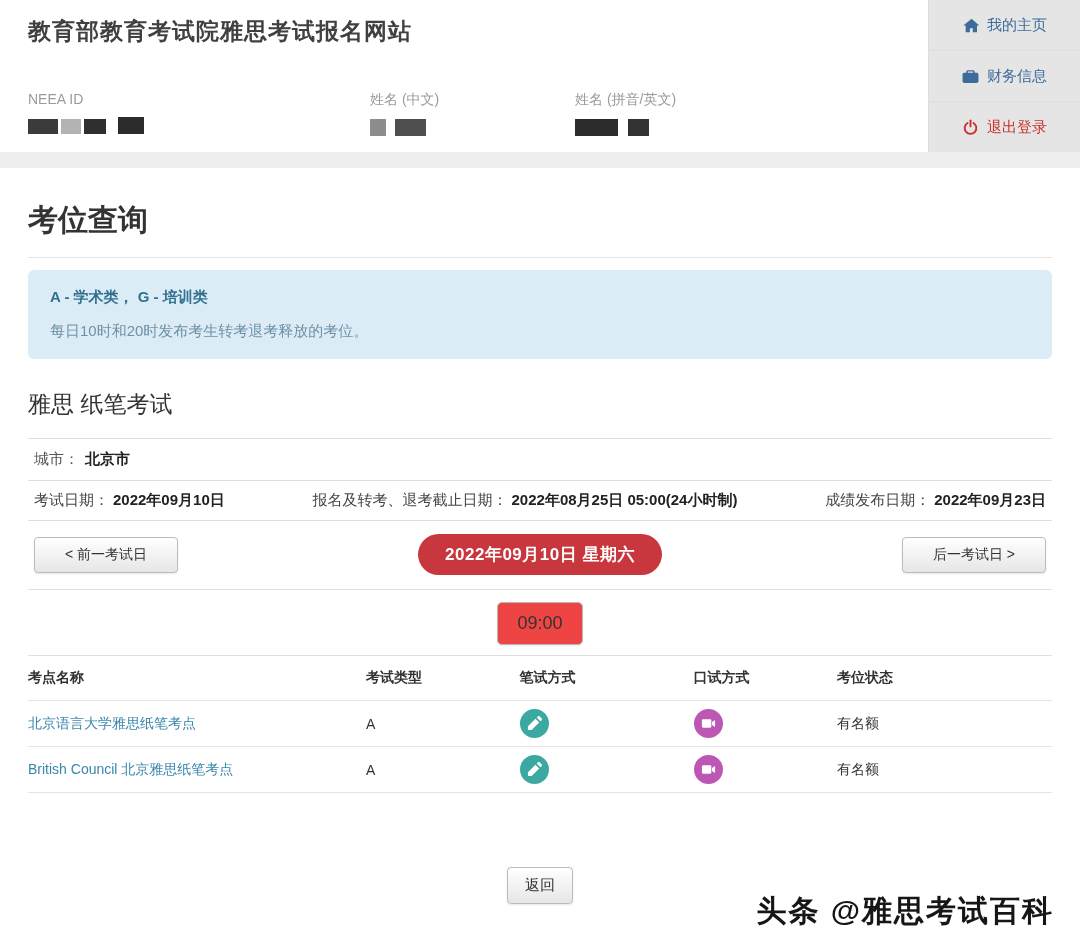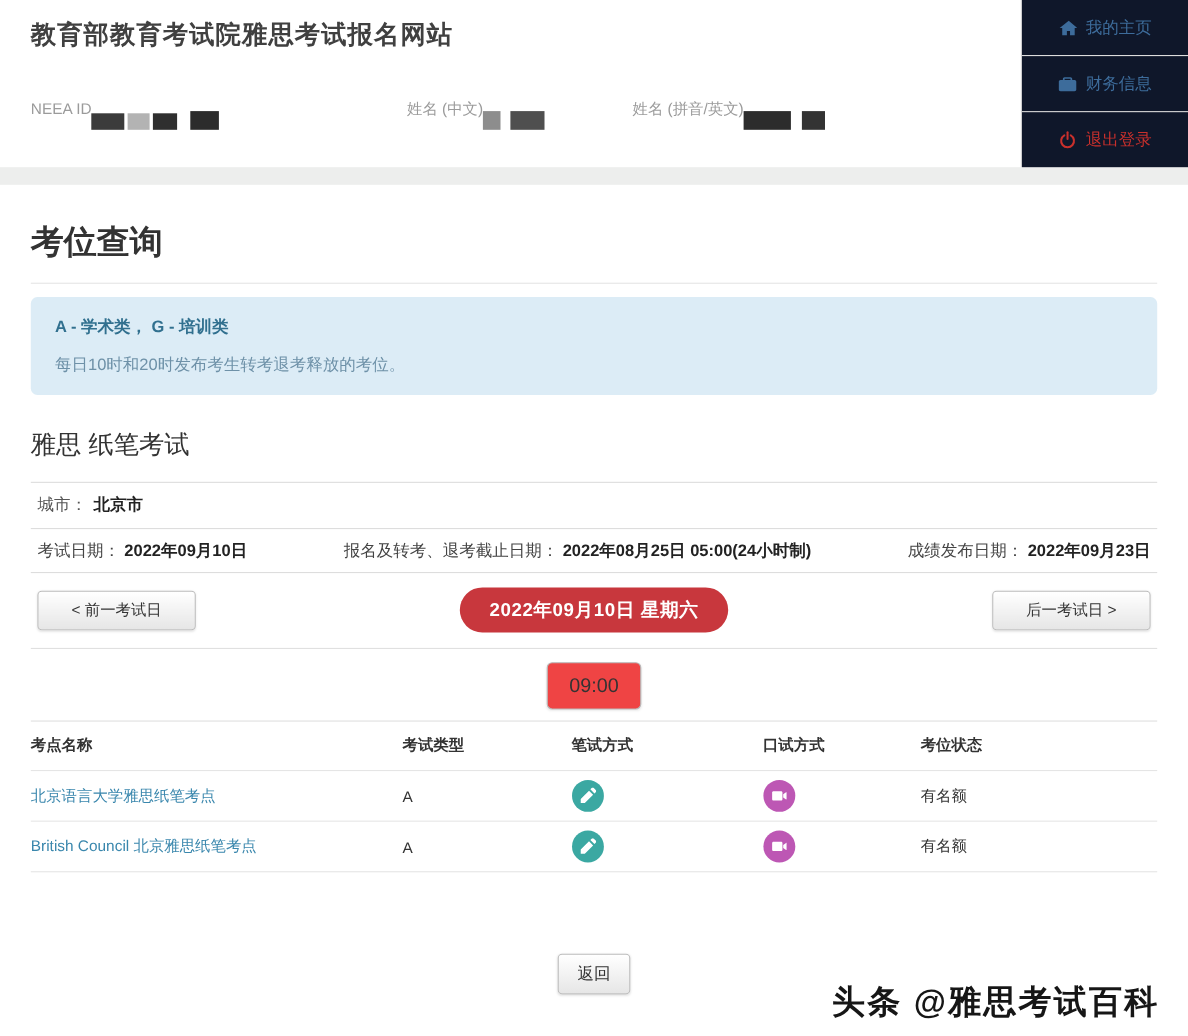--- a/index.html
+++ b/index.html
@@ -4,28 +4,28 @@
 <style>
   *{box-sizing:border-box;margin:0;padding:0}
   html,body{width:1080px;height:942px}
   body{font-family:"Liberation Sans","DejaVu Sans",sans-serif;background:#fff;position:relative;overflow:hidden;color:#333}
 
   
   .site-header{display:flex;height:152px;background:#fff}
   .header-left{flex:1;padding:16px 0 0 28px}
   .site-title{font-size:23px;font-weight:bold;color:#404040;letter-spacing:1px}
   .user-info{display:flex;margin-top:44px}
-  .user-field{display:flex;flex-direction:row}
+  .user-field{display:flex;flex-direction:column}
   .uf1{width:342px}.uf2{width:205px}.uf3{flex:1}
   .uf-label{font-size:14px;color:#9b9b9b}
   .blobs{margin-top:9px;height:18px;display:flex;align-items:flex-end}
   .blob{display:inline-block;margin-right:3px}
 
   .header-menu{width:152px;border-left:1px solid #ddd;display:flex;flex-direction:column}
-  .menu-item{flex:1;display:flex;align-items:center;justify-content:center;gap:8px;border-bottom:1px solid #ddd;font-size:15px;color:#3d6c9b;cursor:pointer;background:#0f172a}
+  .menu-item{flex:1;display:flex;align-items:center;justify-content:center;gap:8px;border-bottom:1px solid #ddd;font-size:15px;color:#3d6c9b;cursor:pointer;background:#e5e5e5}
   .menu-item:last-child{border-bottom:none}
   .menu-item svg{width:17px;height:17px;flex:none}
   .menu-item.logout{color:#c9302c}
 
   .gray-strip{height:16px;background:#edeeed}
 
   
   .content{padding:0 28px}
   .page-title{font-size:30px;font-weight:bold;color:#333;margin-top:32px;padding-bottom:16px;border-bottom:1px solid #e5e5e5}
 

